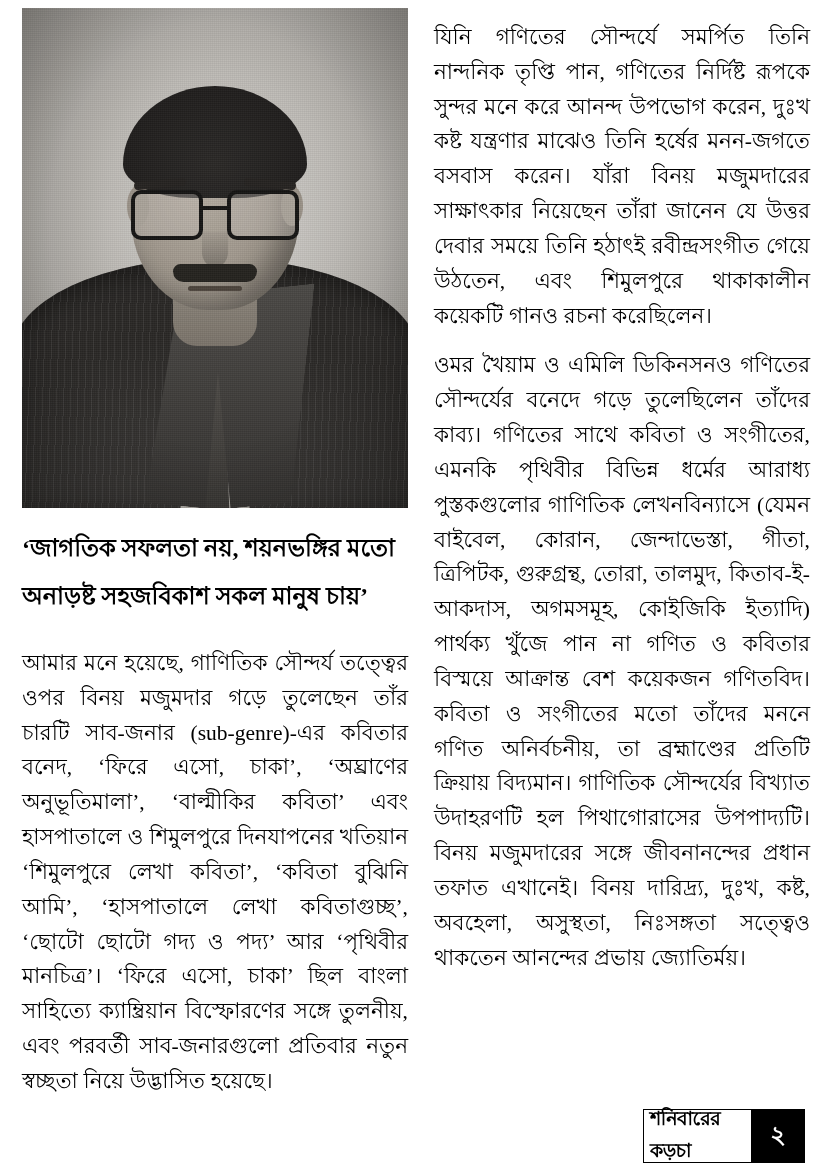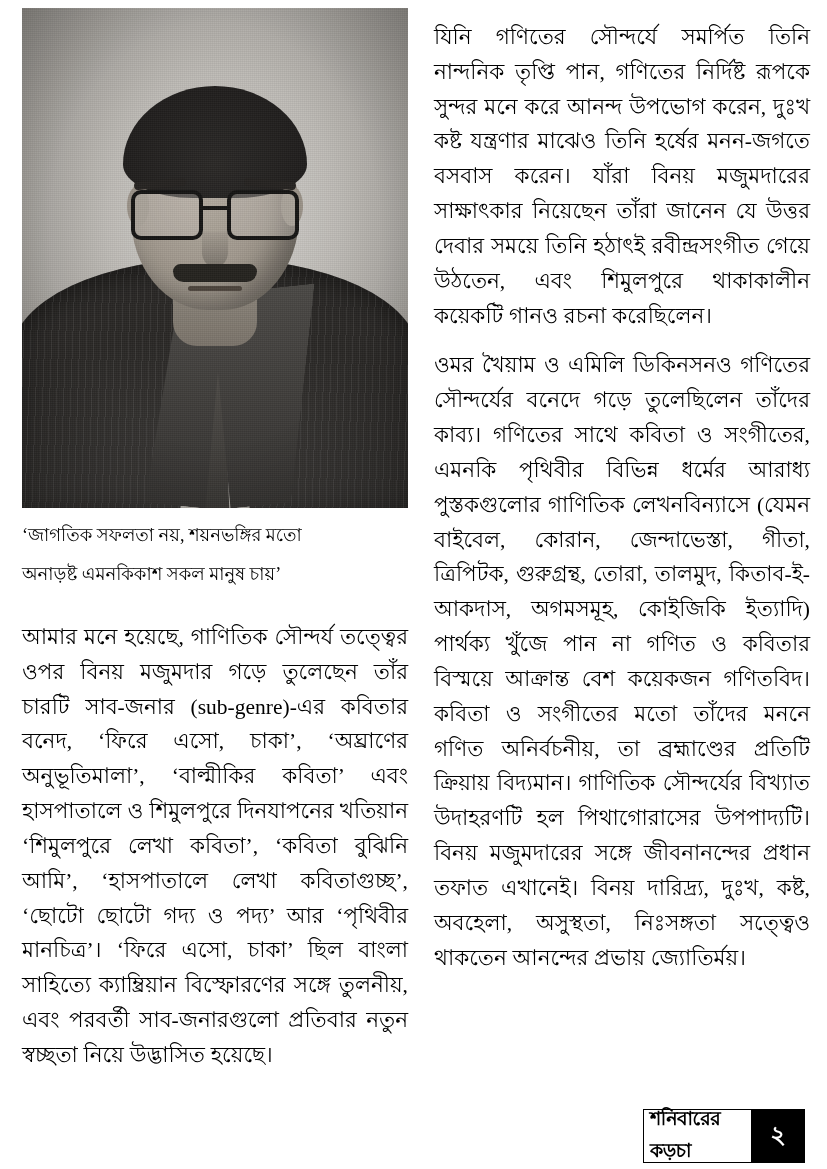--- a/index.html
+++ b/index.html
@@ -221,25 +221,25 @@
     position: absolute;
     top: 278px;
     left: 50%;
     transform: translateX(-50%);
     width: 54px;
     height: 5px;
     border-radius: 4px;
     background: #4c443c;
   }
   .caption {
-    margin-top: 14px;
-    font-size: 18px;
+    margin-top: 22px;
+    font-size: 24px;
     line-height: 1.5;
     text-align: justify;
-    font-weight: 400;
+    font-weight: 700;
   }
   .caption .line2 {
     display: block;
     margin-top: 12px;
   }
   .body-text {
     font-size: 21.5px;
     line-height: 1.62;
     text-align: justify;
     text-justify: inter-word;
@@ -317,21 +317,21 @@
         </div>
         <div class="nose"></div>
         <div class="moustache"></div>
         <div class="mouth"></div>
         <div class="photo-grain"></div>
         <div class="photo-vignette"></div>
       </div>
 
       <div class="caption">
         <span>‘জাগতিক সফলতা নয়, শয়নভঙ্গির মতো</span>
-        <span class="line2">অনাড়ষ্ট এমনকিকাশ সকল মানুষ চায়’</span>
+        <span class="line2">অনাড়ষ্ট সহজবিকাশ সকল মানুষ চায়’</span>
       </div>
 
       <p class="body-text">আমার মনে হয়েছে, গাণিতিক সৌন্দর্য তত্ত্বের ওপর বিনয় মজুমদার গড়ে তুলেছেন তাঁর চারটি সাব-জনার (sub-genre)-এর কবিতার বনেদ, ‘ফিরে এসো, চাকা’, ‘অঘ্রাণের অনুভূতিমালা’, ‘বাল্মীকির কবিতা’ এবং হাসপাতালে ও শিমুলপুরে দিনযাপনের খতিয়ান ‘শিমুলপুরে লেখা কবিতা’, ‘কবিতা বুঝিনি আমি’, ‘হাসপাতালে লেখা কবিতাগুচ্ছ’, ‘ছোটো ছোটো গদ্য ও পদ্য’ আর ‘পৃথিবীর মানচিত্র’। ‘ফিরে এসো, চাকা’ ছিল বাংলা সাহিত্যে ক্যাম্ব্রিয়ান বিস্ফোরণের সঙ্গে তুলনীয়, এবং পরবর্তী সাব-জনারগুলো প্রতিবার নতুন স্বচ্ছতা নিয়ে উদ্ভাসিত হয়েছে।</p>
 
     </div>
 
     <div class="col-right">
       <p class="body-text">যিনি গণিতের সৌন্দর্যে সমর্পিত তিনি নান্দনিক তৃপ্তি পান, গণিতের নির্দিষ্ট রূপকে সুন্দর মনে করে আনন্দ উপভোগ করেন, দুঃখ কষ্ট যন্ত্রণার মাঝেও তিনি হর্ষের মনন-জগতে বসবাস করেন। যাঁরা বিনয় মজুমদারের সাক্ষাৎকার নিয়েছেন তাঁরা জানেন যে উত্তর দেবার সময়ে তিনি হঠাৎই রবীন্দ্রসংগীত গেয়ে উঠতেন, এবং শিমুলপুরে থাকাকালীন কয়েকটি গানও রচনা করেছিলেন।</p>
       <p class="body-text">ওমর খৈয়াম ও এমিলি ডিকিনসনও গণিতের সৌন্দর্যের বনেদে গড়ে তুলেছিলেন তাঁদের কাব্য। গণিতের সাথে কবিতা ও সংগীতের, এমনকি পৃথিবীর বিভিন্ন ধর্মের আরাধ্য পুস্তকগুলোর গাণিতিক লেখনবিন্যাসে (যেমন বাইবেল, কোরান, জেন্দাভেস্তা, গীতা, ত্রিপিটক, গুরুগ্রন্থ, তোরা, তালমুদ, কিতাব-ই-আকদাস, অগমসমূহ, কোইজিকি ইত্যাদি) পার্থক্য খুঁজে পান না গণিত ও কবিতার বিস্ময়ে আক্রান্ত বেশ কয়েকজন গণিতবিদ। কবিতা ও সংগীতের মতো তাঁদের মননে গণিত অনির্বচনীয়, তা ব্রহ্মাণ্ডের প্রতিটি ক্রিয়ায় বিদ্যমান। গাণিতিক সৌন্দর্যের বিখ্যাত উদাহরণটি হল পিথাগোরাসের উপপাদ্যটি। বিনয় মজুমদারের সঙ্গে জীবনানন্দের প্রধান তফাত এখানেই। বিনয় দারিদ্র্য, দুঃখ, কষ্ট, অবহেলা, অসুস্থতা, নিঃসঙ্গতা সত্ত্বেও থাকতেন আনন্দের প্রভায় জ্যোতির্ময়।</p>
     </div>

